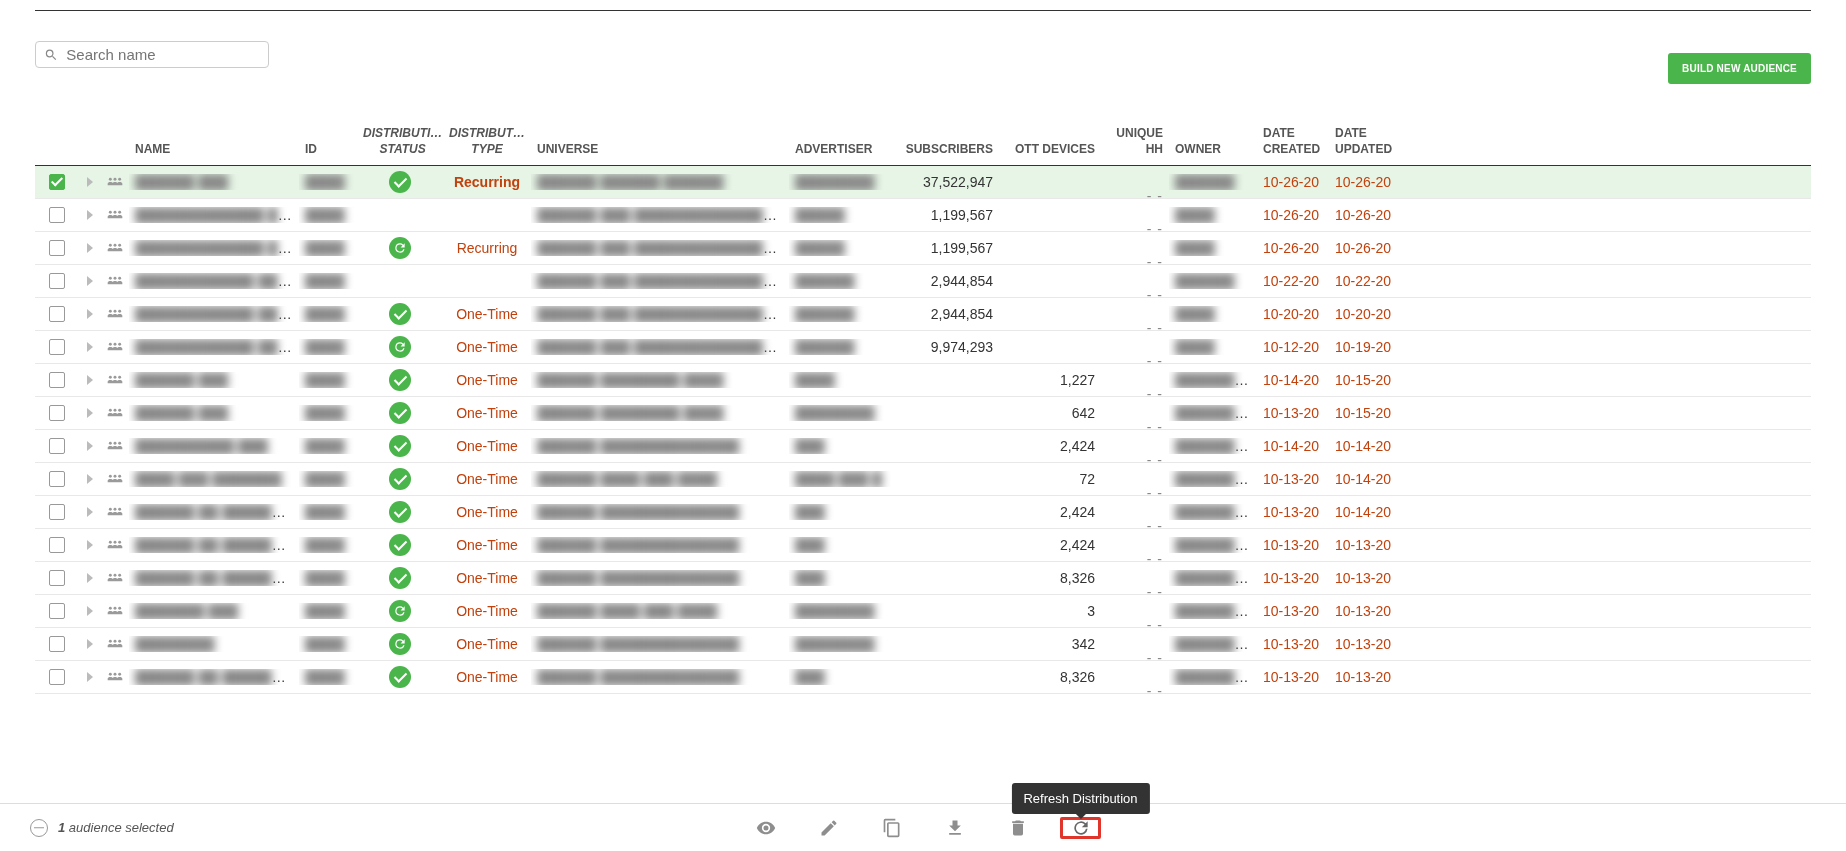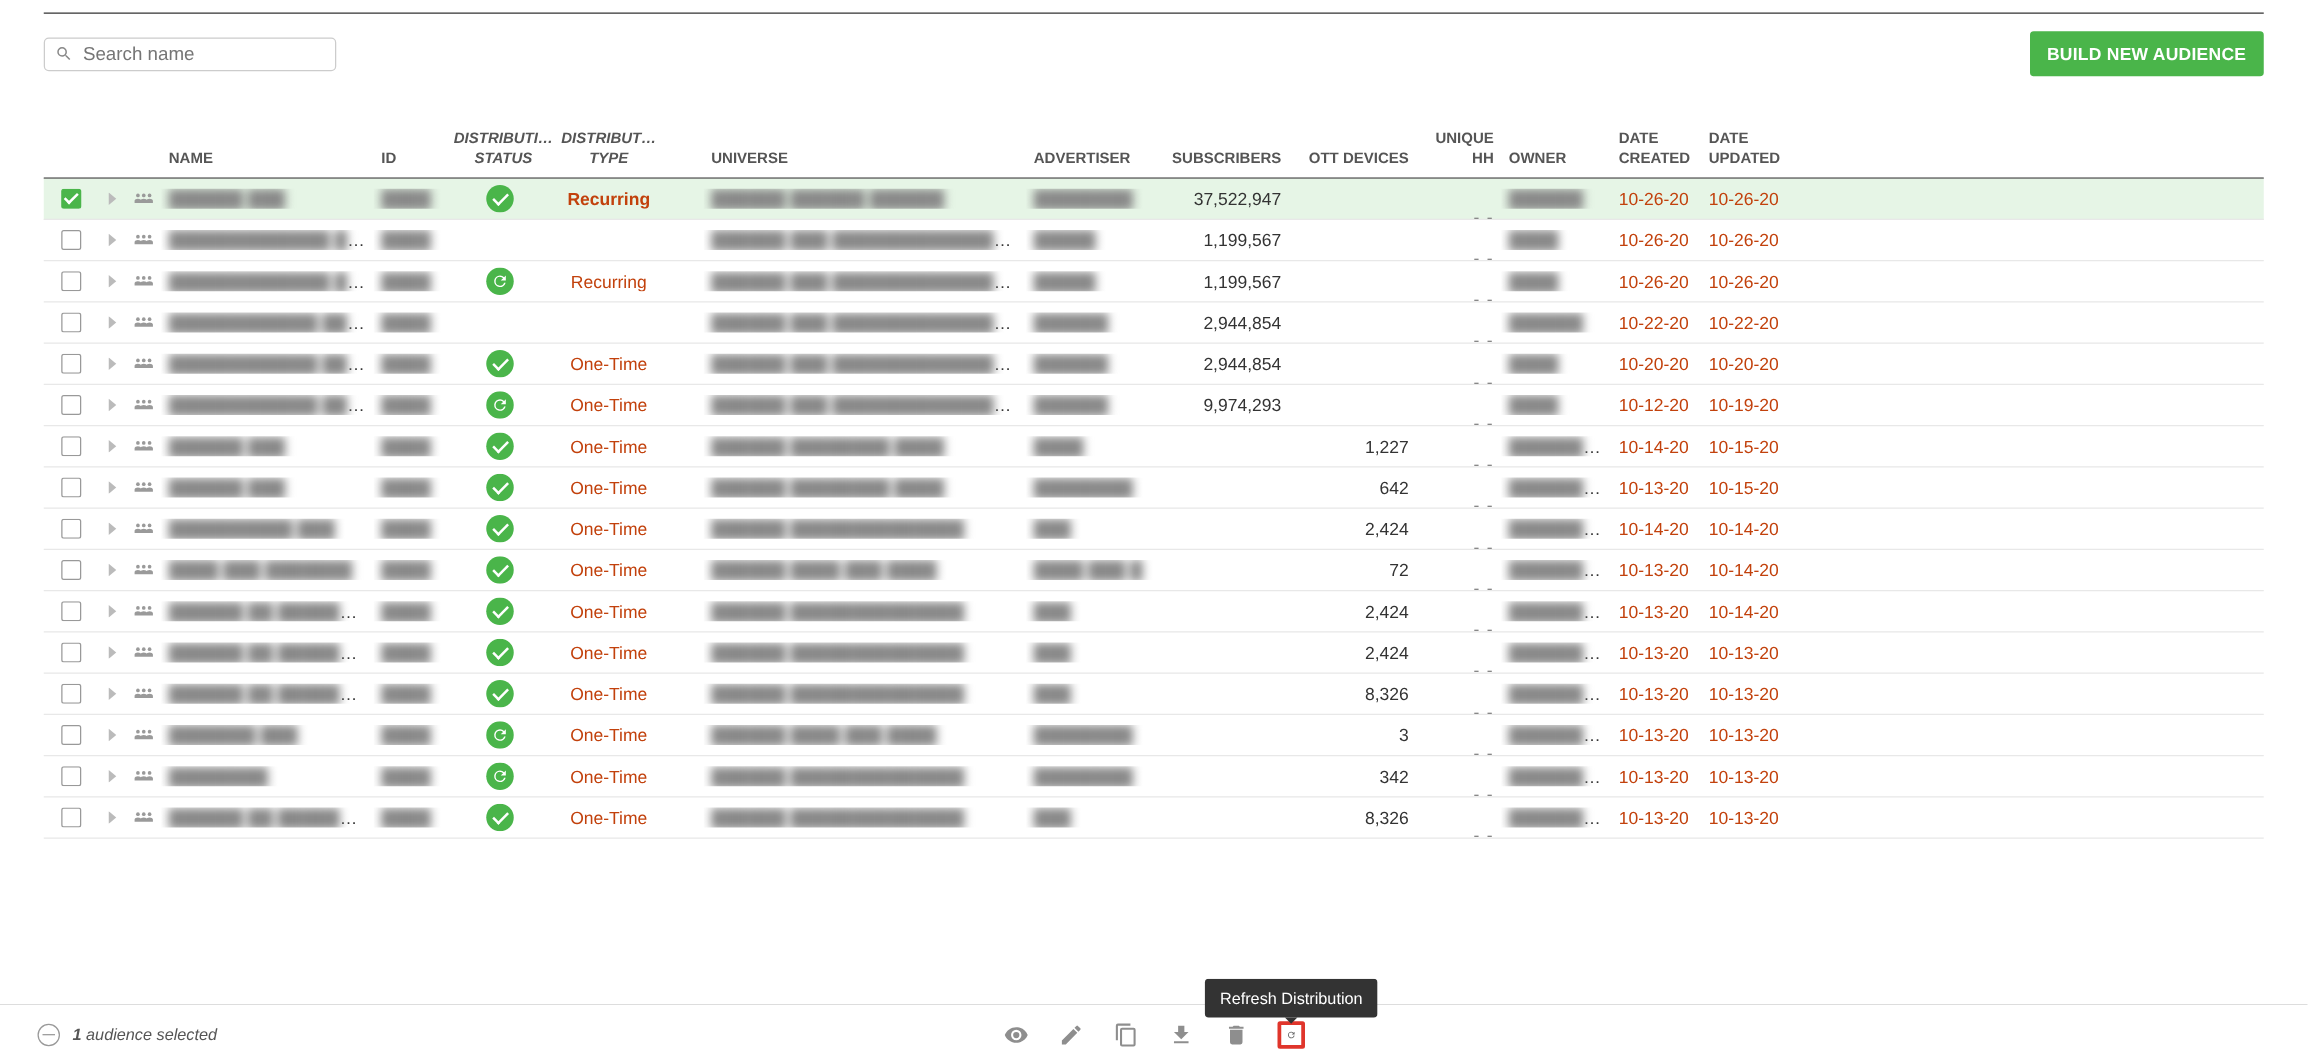--- a/index.html
+++ b/index.html
@@ -4,35 +4,35 @@
 <style>
 * { box-sizing: border-box; margin: 0; padding: 0; }
 body { font-family: -apple-system, BlinkMacSystemFont, "Segoe UI", Helvetica, Arial, sans-serif; font-size: 14px; color: #333; background: #fff; }
 .page { padding: 10px 35px 60px 35px; }
 .page-title { font-size: 32px; font-weight: 700; font-family: "Arial Narrow", Arial, sans-serif; letter-spacing: -0.5px; color: #222; margin-bottom: 6px; }
 .hr { border-top: 1.5px solid #333; margin-bottom: 14px; }
 .toolbar { display: flex; justify-content: space-between; align-items: center; margin-bottom: 10px; gap: 18px; }
 .search-wrap { display: flex; align-items: center; border: 1px solid #ccc; border-radius: 4px; padding: 4px 8px; width: 234px; }
 .search-wrap svg { width: 16px; height: 16px; fill: #888; margin-right: 8px; }
 .search-wrap input { border: none; outline: none; font-size: 15px; color: #777; width: 100%; background: transparent; }
-.build-btn { background: #4ab54a; color: #fff; font-weight: 700; border: none; padding: 10px 14px; border-radius: 3px; font-size: 14px; cursor: pointer; letter-spacing: 0.2px; }
+.build-btn { background: #4ab54a; color: #fff; font-weight: 700; border: none; padding: 10px 14px; border-radius: 3px; font-size: 10px; cursor: pointer; letter-spacing: 0.2px; margin-top: 28px; }
 .table-container { border-top: none; }
 .thead { display: flex; align-items: flex-end; padding: 4px 0 8px 0; border-bottom: 1.5px solid #333; }
 .thead .col { font-size: 12px; font-weight: 700; color: #555; text-transform: uppercase; padding: 0 6px; line-height: 1.3; }
 .tbody .row { display: flex; align-items: center; border-bottom: 1px solid #e8e8e8; height: 33px; }
 .tbody .row.selected { background: #e6f5e6; }
 .col { padding: 0 6px; overflow: hidden; white-space: nowrap; text-overflow: ellipsis; }
 .col-chk { width: 44px; flex-shrink: 0; display: flex; justify-content: center; }
 .col-exp { width: 22px; flex-shrink: 0; display: flex; justify-content: center; color: #999; }
 .col-ico { width: 28px; flex-shrink: 0; display: flex; justify-content: center; color: #8a8a8a; }
 .col-name { width: 170px; flex-shrink: 0; }
 .col-id { width: 58px; flex-shrink: 0; text-align: left; }
 .col-dstatus { width: 86px; flex-shrink: 0; display: flex; justify-content: center; }
 .col-dtype { width: 88px; flex-shrink: 0; text-align: center; }
-.col-universe { width: 258px; flex-shrink: 0; margin-left: 32px; }
+.col-universe { width: 258px; flex-shrink: 0; }
 .col-adv { width: 102px; flex-shrink: 0; }
 .col-subs { width: 108px; flex-shrink: 0; text-align: right; }
 .col-ott { width: 102px; flex-shrink: 0; text-align: right; }
 .col-hh { width: 68px; flex-shrink: 0; text-align: right; margin-top: 28px; }
 .col-owner { width: 88px; flex-shrink: 0; }
 .col-created { width: 72px; flex-shrink: 0; }
 .col-updated { width: 72px; flex-shrink: 0; }
 .thead .col-name { margin-left: 0; }
 .thead .col-dstatus, .thead .col-dtype { text-align: center; justify-content: flex-start; font-style: italic; }
 
@@ -52,21 +52,21 @@
 .blur { filter: blur(4px); color: #888; }
 .row .cell-text { color: #c2410c; }
 .row .numcell { color: #333; }
 .dashdash { color: #888; letter-spacing: 1px; }
 
 .footer { position: fixed; bottom: 0; left: 0; right: 0; height: 48px; background: #fff; border-top: 1px solid #ddd; display: flex; align-items: center; padding: 0 30px; }
 .footer-left { display: flex; align-items: center; gap: 10px; font-style: italic; color: #555; font-size: 13px; }
 .footer-left .minus-circle { width: 18px; height: 18px; border: 1.5px solid #999; border-radius: 50%; position: relative; }
 .footer-left .minus-circle::after { content: ""; position: absolute; left: 3px; right: 3px; top: 50%; height: 1.5px; background: #999; transform: translateY(-50%); }
 .footer-center { position: absolute; left: 50%; transform: translateX(-50%); display: flex; gap: 22px; align-items: center; }
-.footer-center .fa { width: 22px; height: 22px; display: inline-flex; align-items: center; justify-content: center; cursor: pointer; }
+.footer-center .fa { width: 41px; height: 22px; display: inline-flex; align-items: center; justify-content: center; cursor: pointer; }
 .footer-center svg { width: 20px; height: 20px; fill: #8e8e8e; }
 .refresh-hl { border: 3px solid #e0352b; padding: 4px; border-radius: 2px; position: relative; }
 .tooltip { position: absolute; bottom: calc(100% + 6px); left: 50%; transform: translateX(-50%); background: #333; color: #fff; padding: 8px 12px; border-radius: 3px; white-space: nowrap; font-size: 13px; }
 .tooltip::after { content: ""; position: absolute; top: 100%; left: 50%; margin-left: -5px; border: 5px solid transparent; border-top-color: #333; }
 </style>
 </head>
 <body>
 
 <div class="page">
   <div class="hr"></div>

